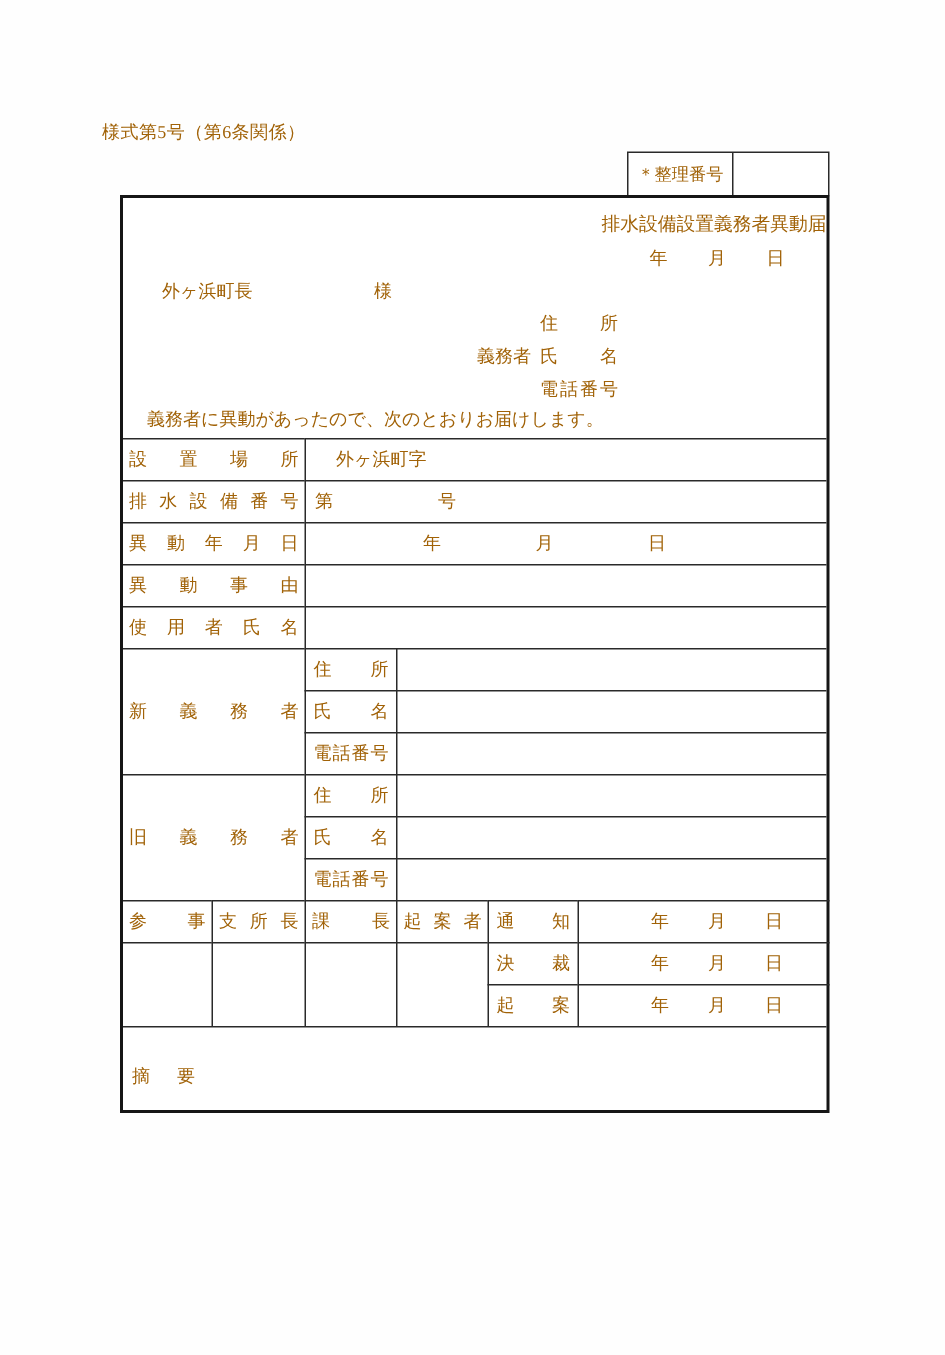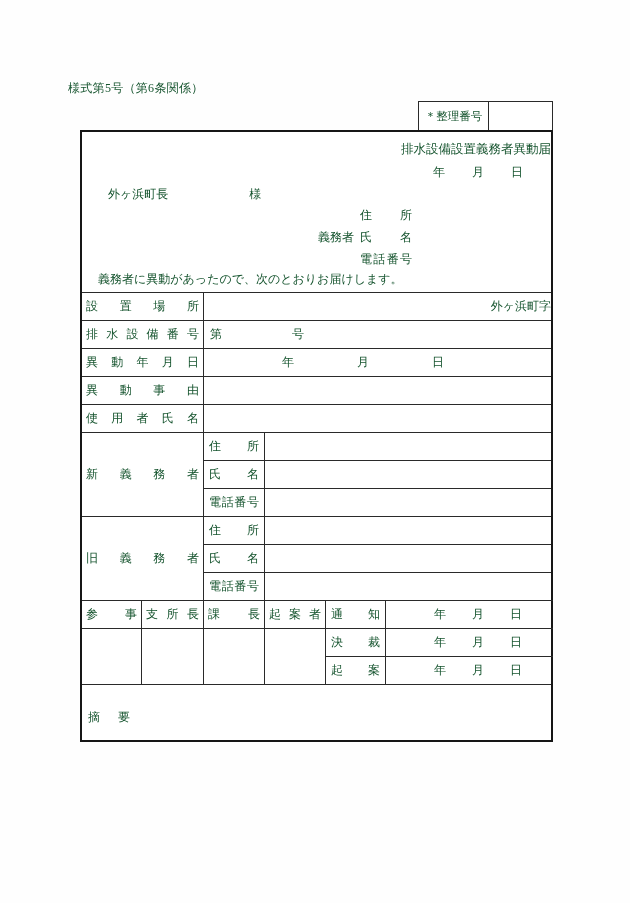--- a/index.html
+++ b/index.html
@@ -1,19 +1,19 @@
 <!DOCTYPE html>
 <html><head>
 <meta charset="utf-8">
 <style>
   html,body{margin:0;padding:0;background:#fff;}
   #canvas{
     position:relative;width:630px;height:903px;background:#fefefe;
     font-family:"Liberation Serif","DejaVu Serif",serif;
-    font-size:12px;color:#14532d;overflow:hidden;
+    font-size:12px;color:#a16207;overflow:hidden;
   }
   .form-number{position:absolute;left:68px;top:80px;letter-spacing:0.3px;}
   
   .ref-box{position:absolute;left:418px;top:101px;width:135px;height:30px;
     border:1px solid #2a2a2a;box-sizing:border-box;display:flex;background:#fff;}
   .ref-label{width:69px;border-right:1px solid #2a2a2a;display:flex;
     align-items:center;justify-content:center;font-size:11.5px;}
   .ref-value{flex:1;}
   
   .form-table{position:absolute;left:80px;top:130px;width:473px;height:612px;
@@ -32,21 +32,21 @@
   .grid-approval{display:grid;grid-template-columns:59px 62px 61px 61px 60px 168px;
     grid-template-rows:repeat(3,28px);}
   .cell{box-sizing:border-box;line-height:27px;overflow:hidden;}
   .bt{border-top:1px solid #2a2a2a;}
   .bl{border-left:1px solid #2a2a2a;}
   .jl{text-align:justify;text-align-last:justify;padding:0 4px;}
   .jls{text-align:justify;text-align-last:justify;padding:0 5px;}
   .span2{grid-column:2/4;}
   .rspan3{grid-row:span 3;line-height:83px;}
   .rspan2{grid-row:span 2;}
-  .pad{padding-left:5px;text-align:right;}
+  .pad{padding-left:20px;}
   .equip{display:flex;gap:70px;padding-left:6px;}
   .chg-date{display:flex;gap:63px;padding-left:78px;}
   .appr-date{display:flex;gap:26px;padding-left:48px;}
   .summary-sec{height:56px;border-top:1px solid #2a2a2a;box-sizing:border-box;
     padding:4px 6px;}
   .summary-label{display:inline-block;width:42px;text-align:justify;text-align-last:justify;margin-top:20px;}
 </style>
 </head>
 <body>
 

